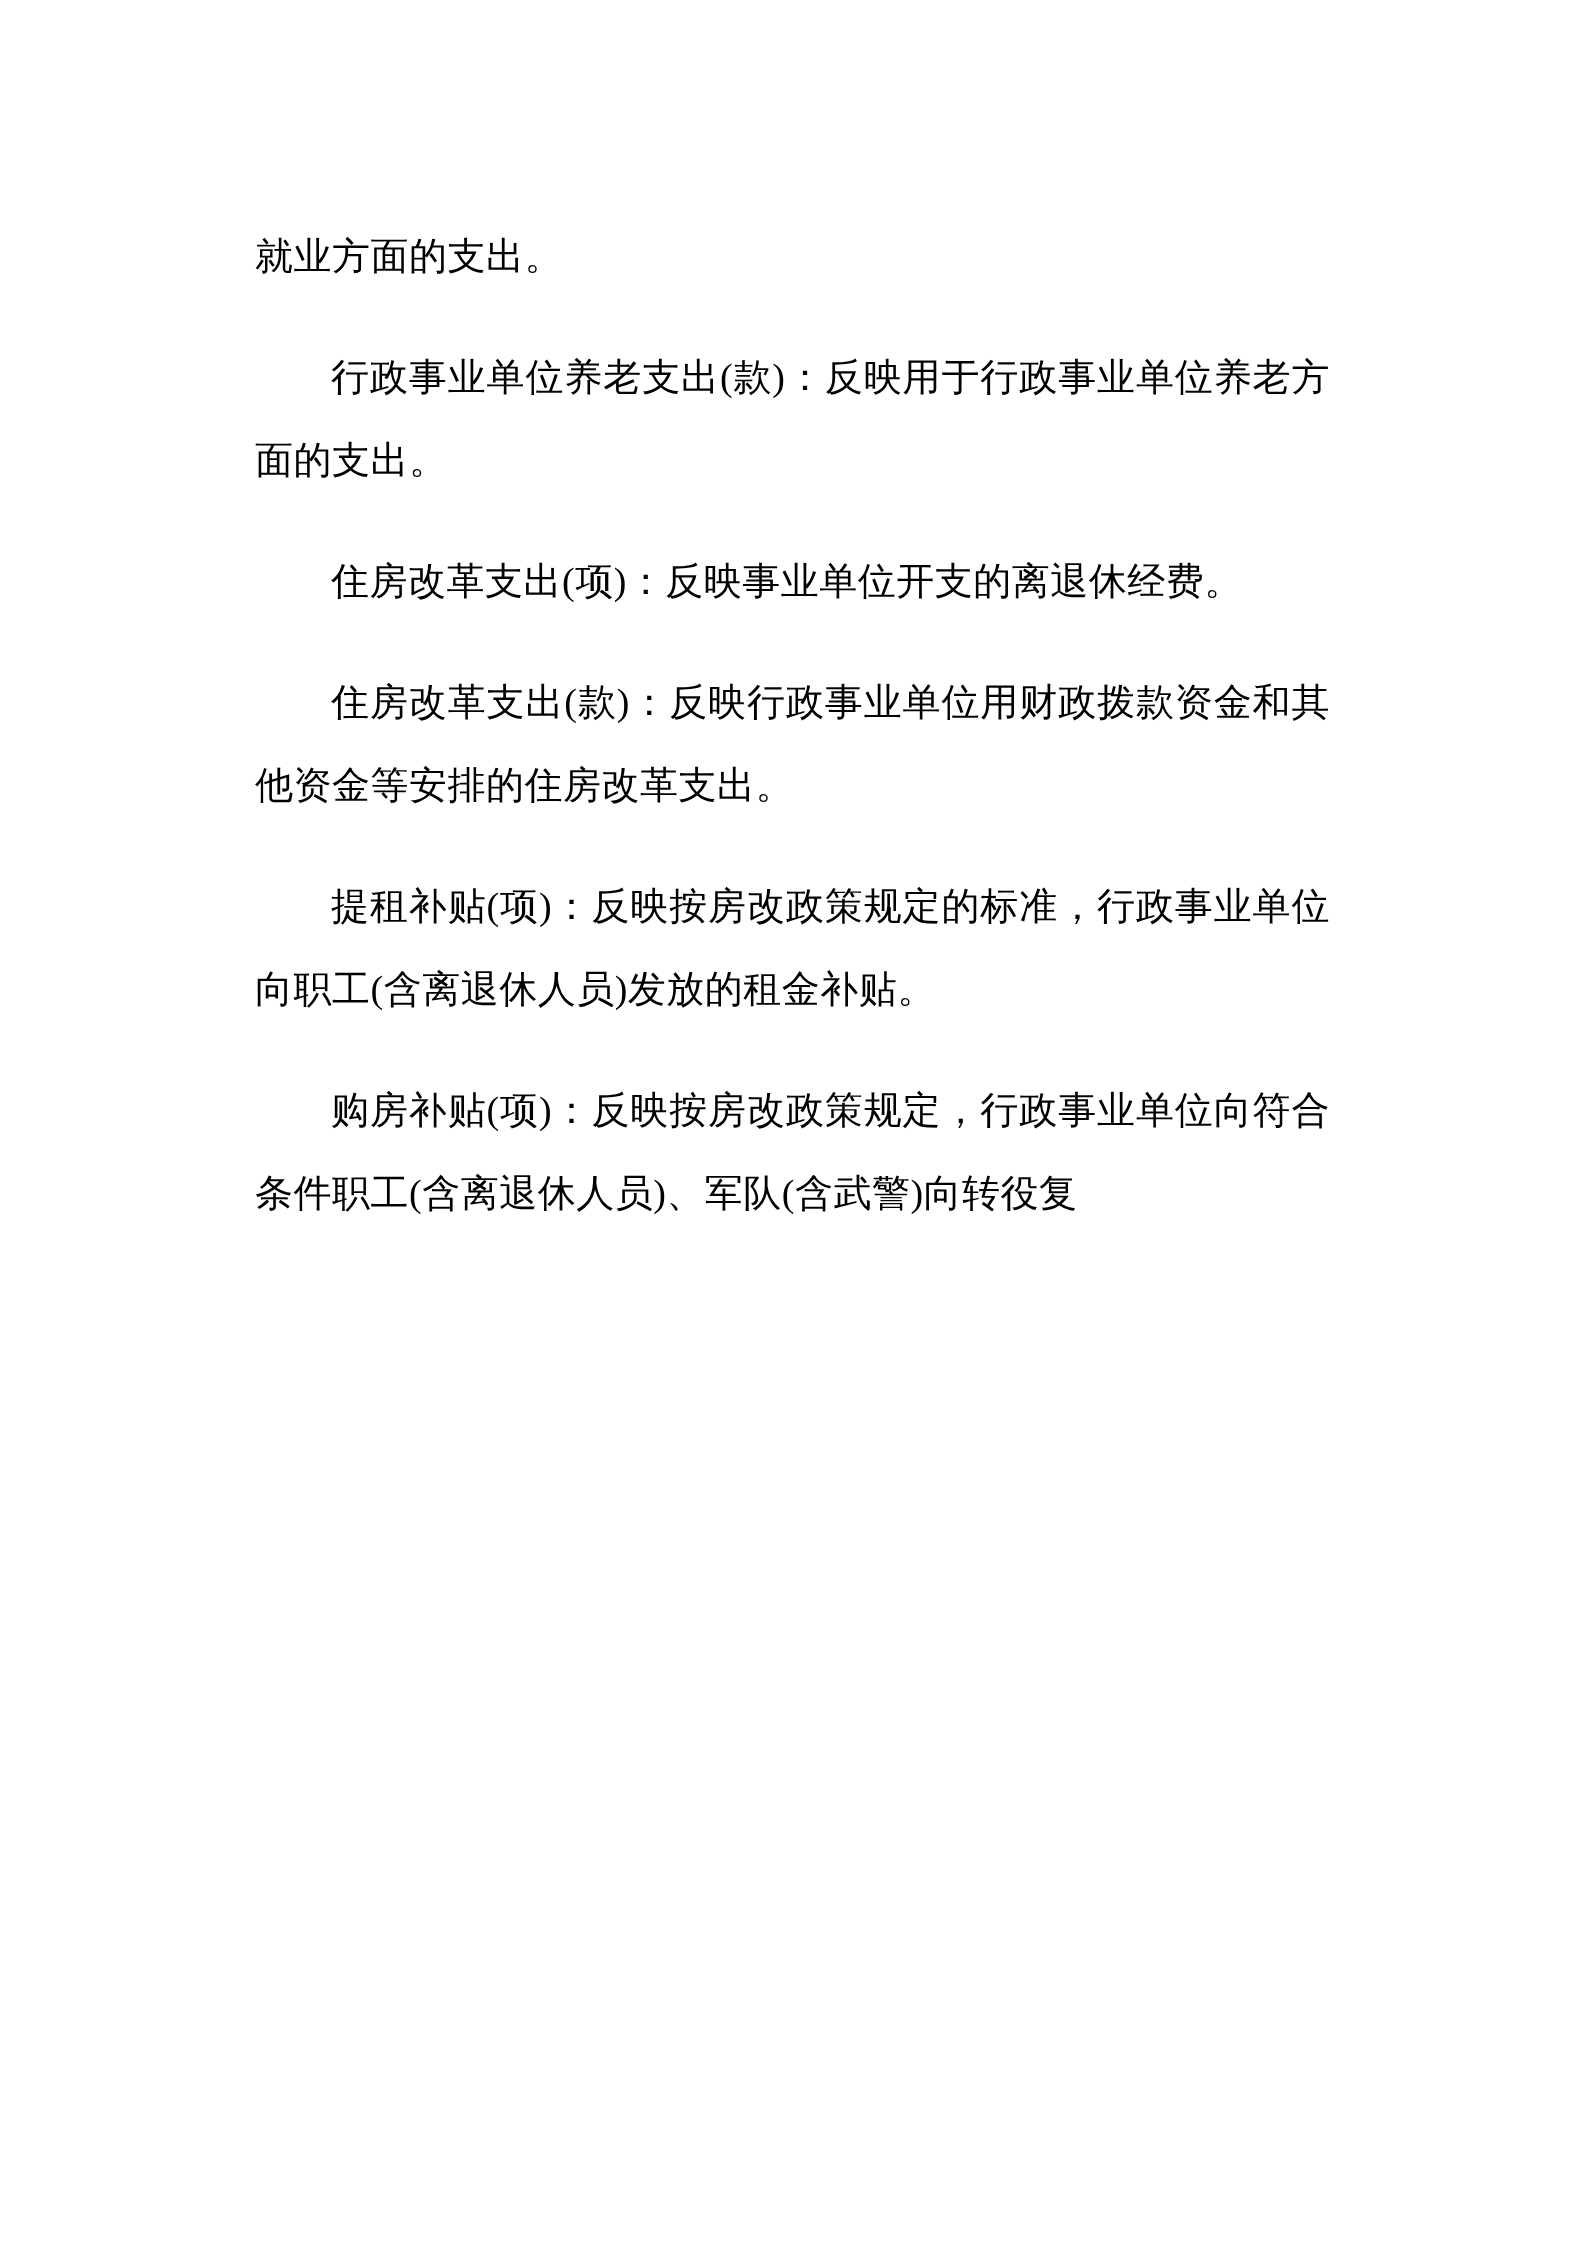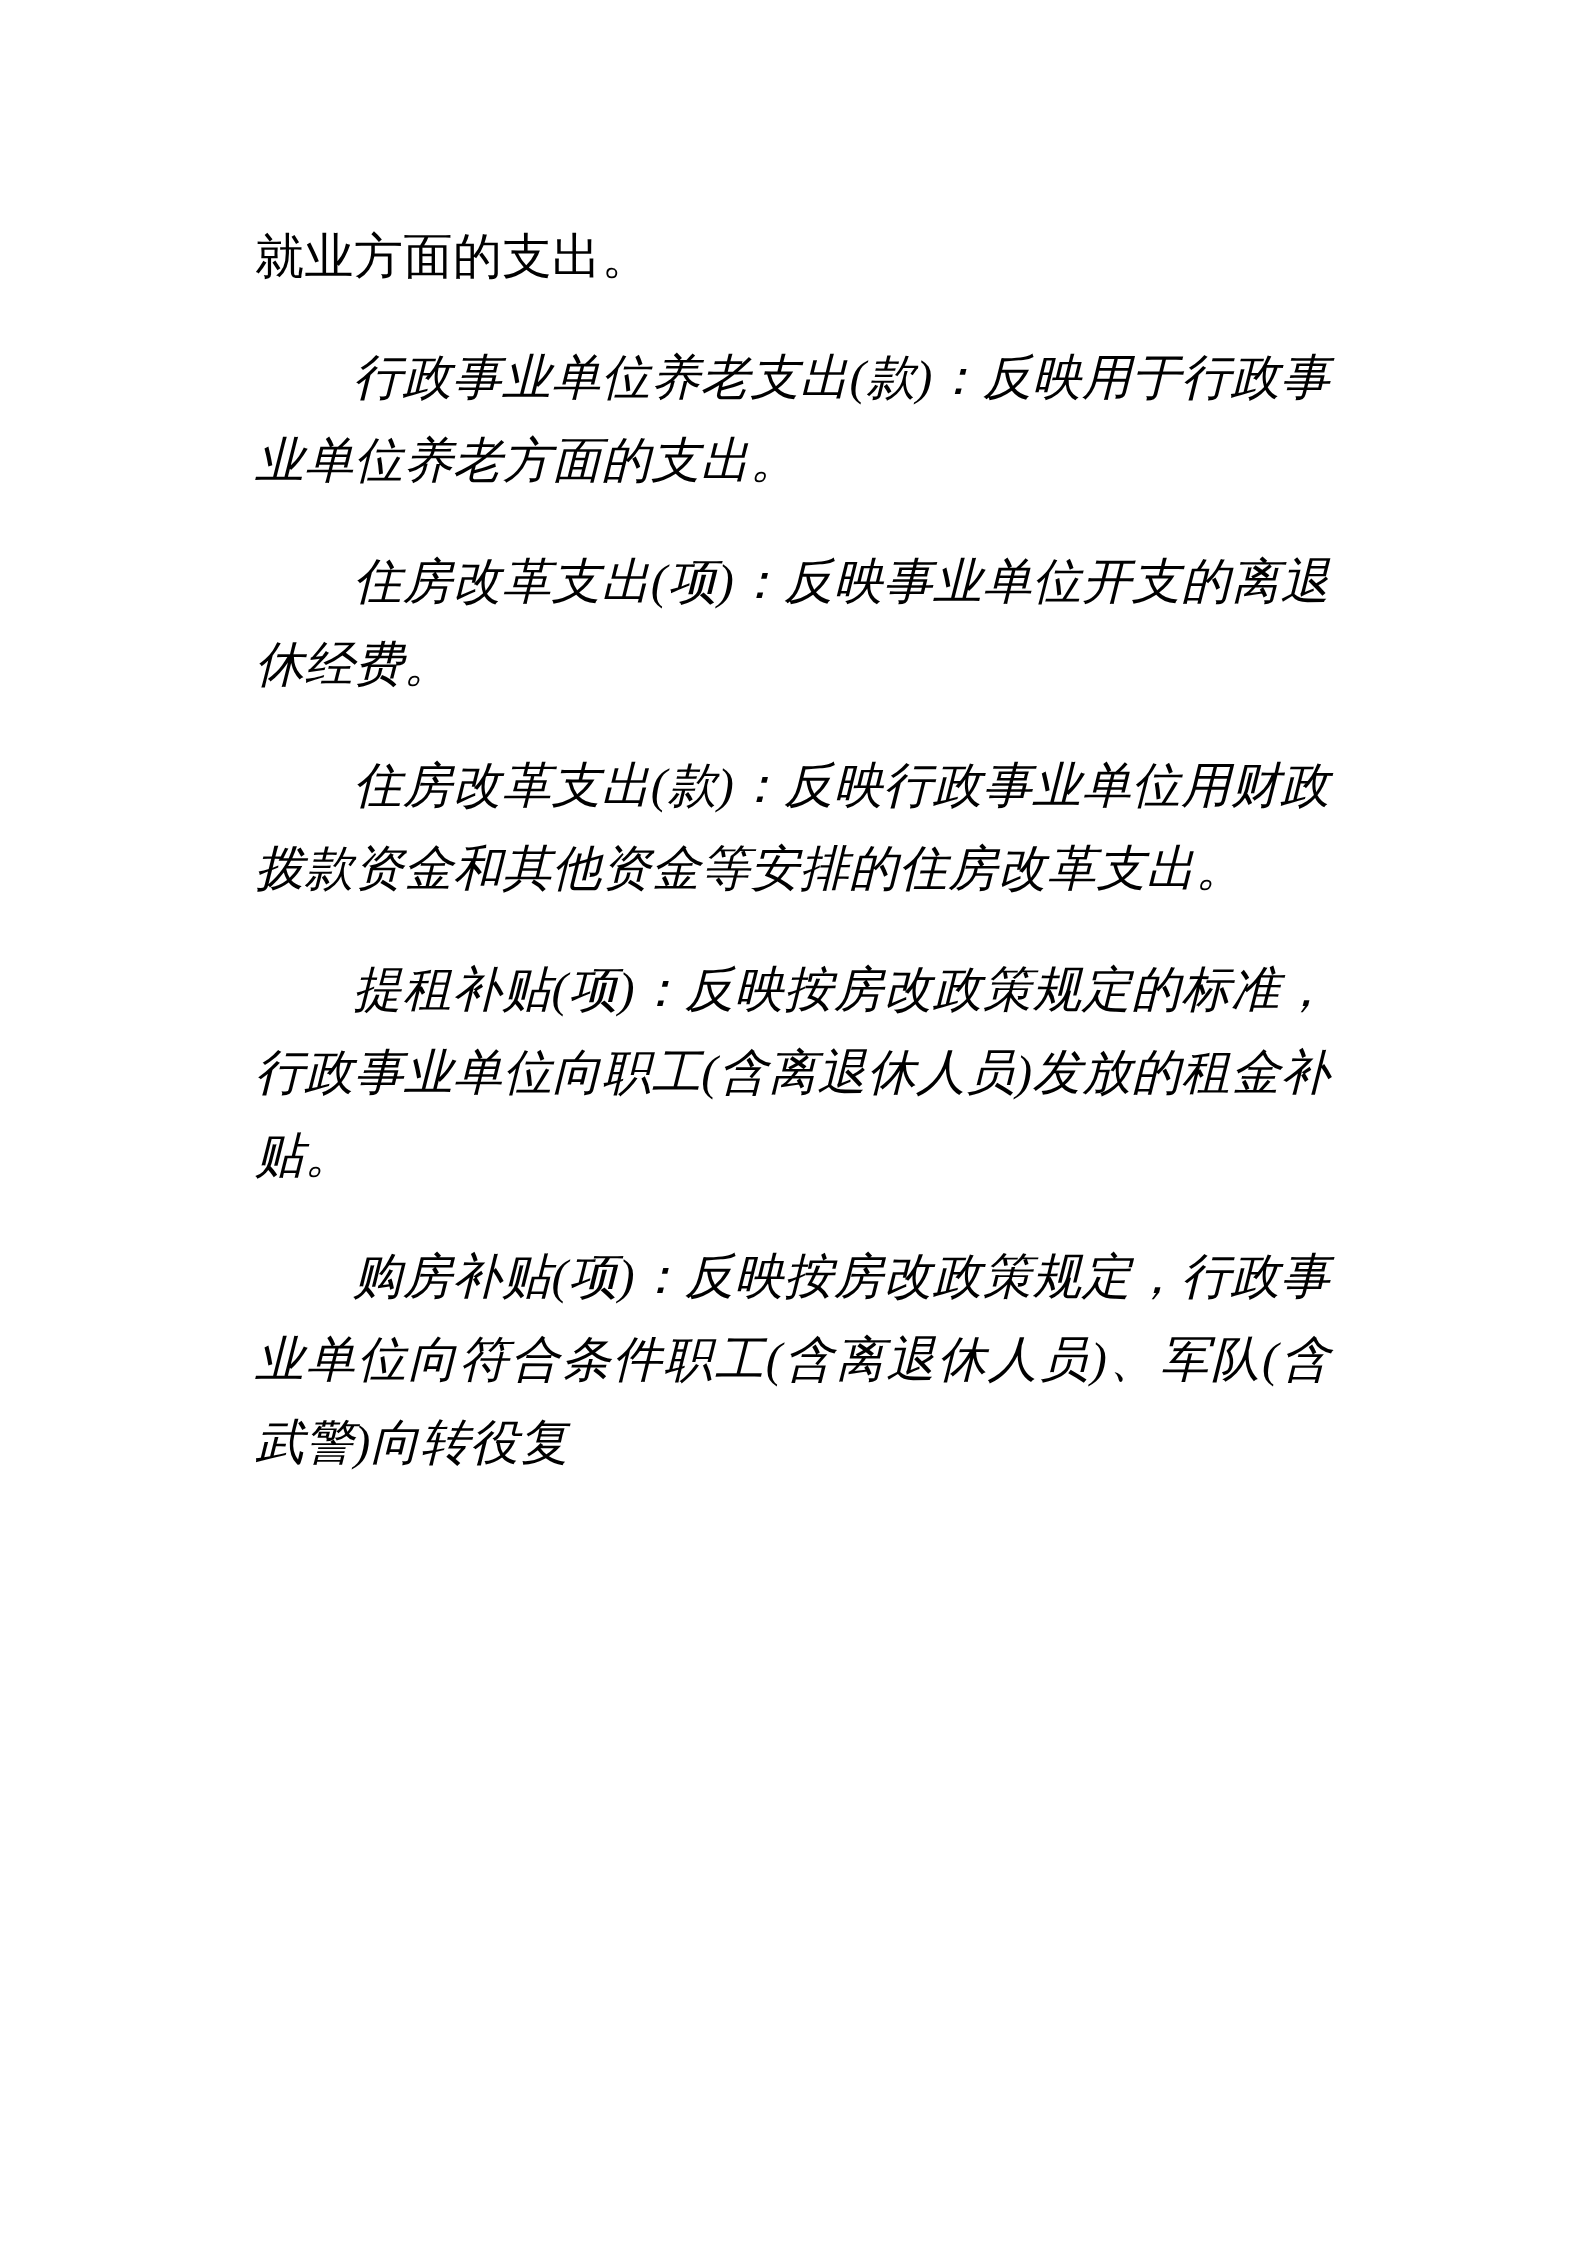--- a/index.html
+++ b/index.html
@@ -13,32 +13,31 @@
     height: 2245px;
     background: #ffffff;
     overflow: hidden;
   }
   .text-block {
     position: absolute;
     left: 255px;
     top: 215px;
     width: 1075px;
     font-family: "Liberation Serif", "DejaVu Serif", serif;
-    font-size: 49px;
+    font-size: 38px;
     line-height: 83px;
     color: #000000;
     text-align: justify;
     letter-spacing: 0.5px;
   }
   .para {
     margin: 0 0 38px 0;
   }
   .para.indent {
     text-indent: 2em;
-    font-style: italic;
   }
 </style>
 </head>
 <body>
 
 <div class="page" style="background: rgb(255, 255, 255);">
   <div class="text-block" style="color: rgb(0, 0, 0);">
     <p class="para">就业方面的支出。</p>
     <p class="para indent">行政事业单位养老支出(款)：反映用于行政事业单位养老方面的支出。</p>
     <p class="para indent">住房改革支出(项)：反映事业单位开支的离退休经费。</p>

